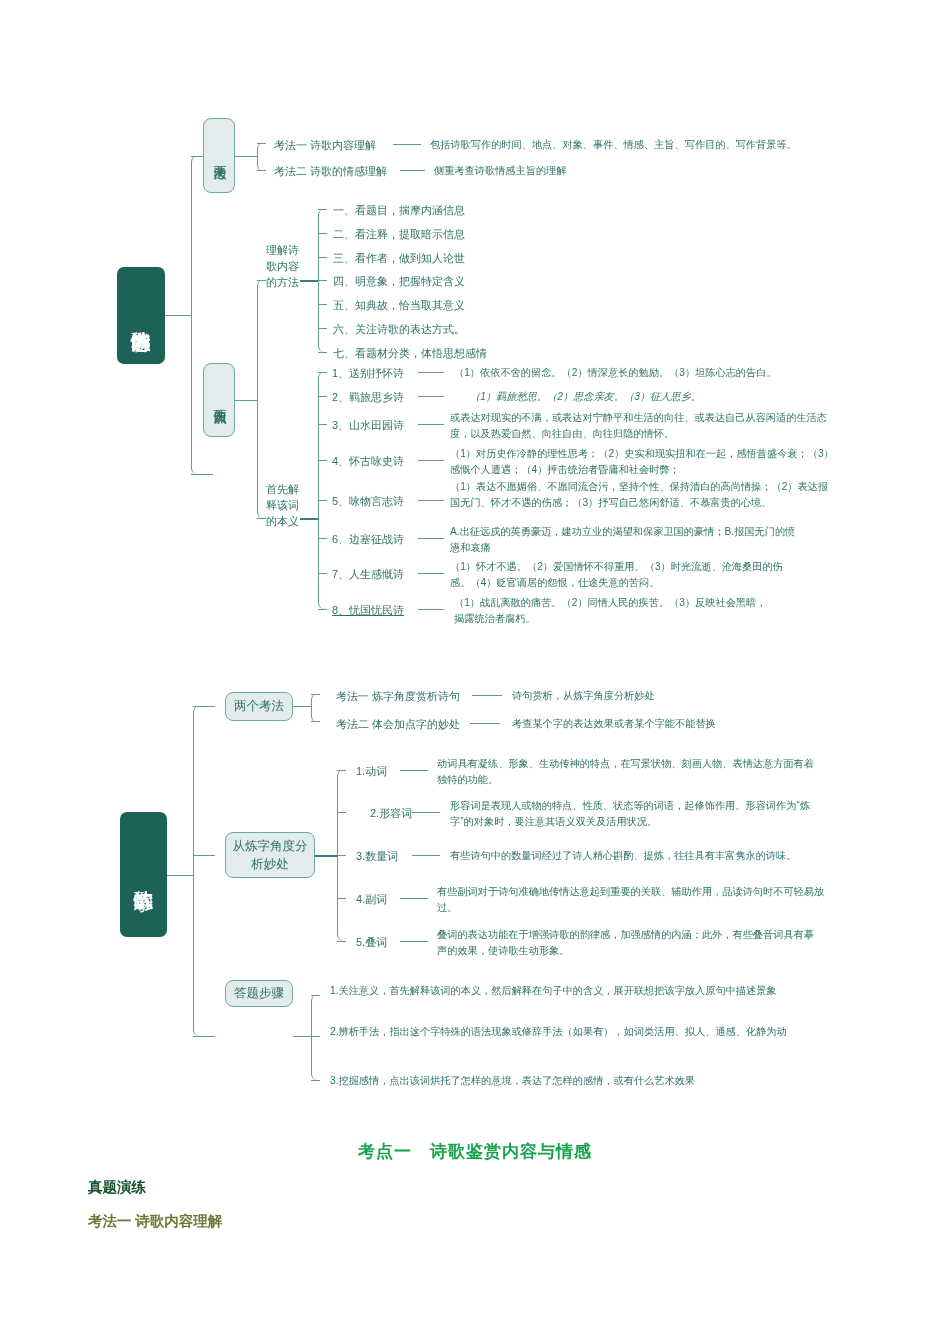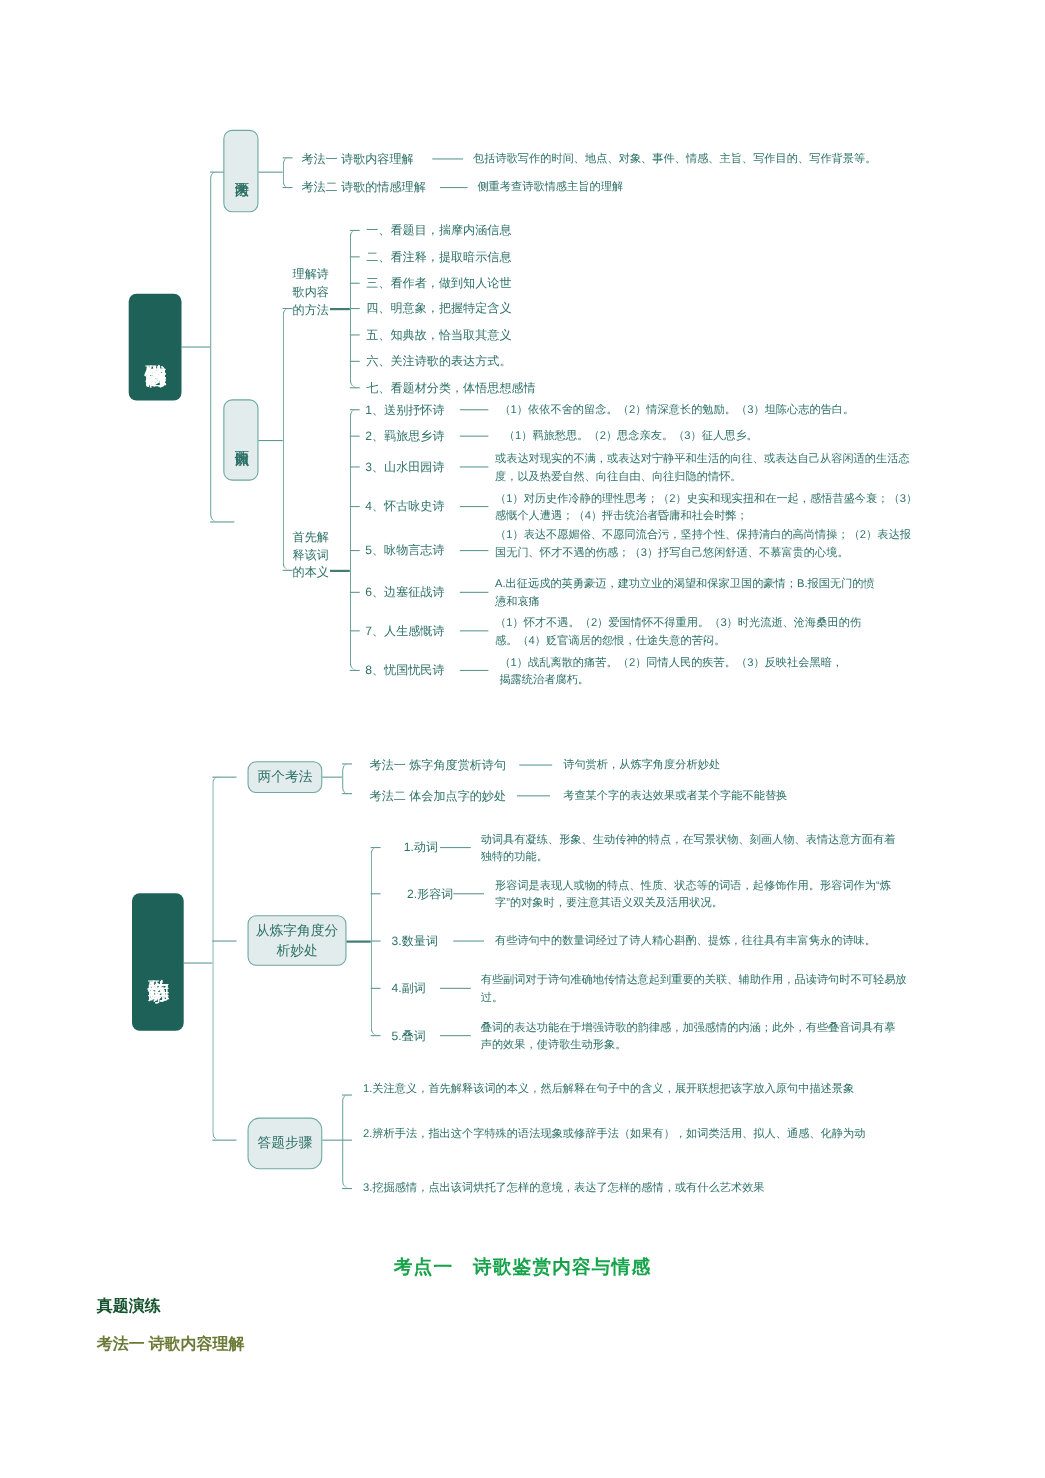--- a/index.html
+++ b/index.html
@@ -179,21 +179,21 @@
   <div class="tick" style="left:318px; top:538px;"></div>
   <div class="tick" style="left:318px; top:573px;"></div>
   <div class="tick" style="left:318px; top:609px;"></div>
 
   <div class="leaf title" style="left:332px; top:365px;">1、送别抒怀诗</div>
   <div class="dash" style="left:418px; top:372px; width:26px;"></div>
   <div class="leaf desc" style="left:454px; top:365px; width:400px;">（1）依依不舍的留念。（2）情深意长的勉励。（3）坦陈心志的告白。</div>
 
   <div class="leaf title" style="left:332px; top:389px;">2、羁旅思乡诗</div>
   <div class="dash" style="left:418px; top:396px; width:26px;"></div>
-  <div class="leaf desc" style="left:458px; top:389px; width:400px;">（1）羁旅愁思。（2）思念亲友。（3）征人思乡。</div>
+  <div class="leaf desc" style="left:470px; top:389px; width:400px;font-style:italic;">（1）羁旅愁思。（2）思念亲友。（3）征人思乡。</div>
 
   <div class="leaf title" style="left:332px; top:417px;">3、山水田园诗</div>
   <div class="dash" style="left:418px; top:424px; width:26px;"></div>
   <div class="leaf desc" style="left:450px; top:410px; width:382px;">或表达对现实的不满，或表达对宁静平和生活的向往、或表达自己从容闲适的生活态度，以及热爱自然、向往自由、向往归隐的情怀。</div>
 
   <div class="leaf title" style="left:332px; top:453px;">4、怀古咏史诗</div>
   <div class="dash" style="left:418px; top:460px; width:26px;"></div>
   <div class="leaf desc" style="left:450px; top:446px; width:392px;">（1）对历史作冷静的理性思考；（2）史实和现实扭和在一起，感悟昔盛今衰；（3）感慨个人遭遇；（4）抨击统治者昏庸和社会时弊；</div>
 
   <div class="leaf title" style="left:332px; top:493px;">5、咏物言志诗</div>
@@ -201,21 +201,21 @@
   <div class="leaf desc" style="left:450px; top:479px; width:380px;">（1）表达不愿媚俗、不愿同流合污，坚持个性、保持清白的高尚情操；（2）表达报国无门、怀才不遇的伤感；（3）抒写自己悠闲舒适、不慕富贵的心境。</div>
 
   <div class="leaf title" style="left:332px; top:531px;">6、边塞征战诗</div>
   <div class="dash" style="left:418px; top:538px; width:26px;"></div>
   <div class="leaf desc" style="left:450px; top:524px; width:350px;">A.出征远戍的英勇豪迈，建功立业的渴望和保家卫国的豪情；B.报国无门的愤懑和哀痛</div>
 
   <div class="leaf title" style="left:332px; top:566px;">7、人生感慨诗</div>
   <div class="dash" style="left:418px; top:573px; width:26px;"></div>
   <div class="leaf desc" style="left:450px; top:559px; width:350px;">（1）怀才不遇。（2）爱国情怀不得重用。（3）时光流逝、沧海桑田的伤感。（4）贬官谪居的怨恨，仕途失意的苦闷。</div>
 
-  <div class="leaf title" style="left:332px; top:602px;">8、忧国忧民诗</div>
+  <div class="leaf title" style="left:332px; top:602px;text-decoration:underline;">8、忧国忧民诗</div>
   <div class="dash" style="left:418px; top:609px; width:26px;"></div>
   <div class="leaf desc" style="left:454px; top:595px; width:320px;">（1）战乱离散的痛苦。（2）同情人民的疾苦。（3）反映社会黑暗，揭露统治者腐朽。</div>
 
 </div>
 
 <div>
 
   <div class="root-box" style="left:120px; top:812px; width:47px; height:125px;">诗歌的炼字</div>
 
   <div class="ln h" style="left:167px; top:875px; width:26px;"></div>
@@ -240,41 +240,41 @@
 
   <div class="lvl1-box" style="left:225px; top:832px; width:90px; height:46px; padding:0 6px;">从炼字角度分析妙处</div>
   <div class="ln h thick" style="left:315px; top:855px; width:22px;"></div>
   <div class="bracket" style="left:337px; top:770px; width:12px; height:171px;"></div>
   <div class="tick" style="left:337px; top:770px;"></div>
   <div class="tick" style="left:337px; top:812px;"></div>
   <div class="tick" style="left:337px; top:855px;"></div>
   <div class="tick" style="left:337px; top:898px;"></div>
   <div class="tick" style="left:337px; top:941px;"></div>
 
-  <div class="leaf title" style="left:356px; top:763px;margin-left:11px;">1.动词</div>
+  <div class="leaf title" style="left:356px; top:763px;">1.动词</div>
   <div class="dash" style="left:400px; top:770px; width:28px;"></div>
   <div class="leaf desc" style="left:437px; top:756px; width:378px;">动词具有凝练、形象、生动传神的特点，在写景状物、刻画人物、表情达意方面有着独特的功能。</div>
 
   <div class="leaf title" style="left:356px; top:805px;margin-left:14px;">2.形容词</div>
   <div class="dash" style="left:412px; top:812px; width:28px;"></div>
   <div class="leaf desc" style="left:450px; top:798px; width:370px;">形容词是表现人或物的特点、性质、状态等的词语，起修饰作用。形容词作为“炼字”的对象时，要注意其语义双关及活用状况。</div>
 
   <div class="leaf title" style="left:356px; top:848px;">3.数量词</div>
   <div class="dash" style="left:412px; top:855px; width:28px;"></div>
   <div class="leaf desc" style="left:450px; top:848px; width:400px;">有些诗句中的数量词经过了诗人精心斟酌、提炼，往往具有丰富隽永的诗味。</div>
 
   <div class="leaf title" style="left:356px; top:891px;">4.副词</div>
   <div class="dash" style="left:400px; top:898px; width:28px;"></div>
   <div class="leaf desc" style="left:437px; top:884px; width:390px;">有些副词对于诗句准确地传情达意起到重要的关联、辅助作用，品读诗句时不可轻易放过。</div>
 
   <div class="leaf title" style="left:356px; top:934px;">5.叠词</div>
   <div class="dash" style="left:400px; top:941px; width:28px;"></div>
   <div class="leaf desc" style="left:437px; top:927px; width:382px;">叠词的表达功能在于增强诗歌的韵律感，加强感情的内涵；此外，有些叠音词具有摹声的效果，使诗歌生动形象。</div>
 
-  <div class="lvl1-box" style="left:225px; top:1016px; width:68px; height:47px;border-radius:11px;">答题步骤</div>
+  <div class="lvl1-box" style="left:225px; top:980px; width:68px; height:27px;">答题步骤</div>
   <div class="ln h" style="left:293px; top:1036px; width:18px;"></div>
   <div class="bracket" style="left:311px; top:995px; width:12px; height:85px;"></div>
   <div class="tick" style="left:311px; top:995px;"></div>
   <div class="tick" style="left:311px; top:1036px;"></div>
   <div class="tick" style="left:311px; top:1080px;"></div>
 
   <div class="leaf desc" style="left:330px; top:983px; width:450px;">1.关注意义，首先解释该词的本义，然后解释在句子中的含义，展开联想把该字放入原句中描述景象</div>
   <div class="leaf desc" style="left:330px; top:1024px; width:490px;">2.辨析手法，指出这个字特殊的语法现象或修辞手法（如果有），如词类活用、拟人、通感、化静为动</div>
   <div class="leaf desc" style="left:330px; top:1073px; width:470px;">3.挖掘感情，点出该词烘托了怎样的意境，表达了怎样的感情，或有什么艺术效果</div>
 

